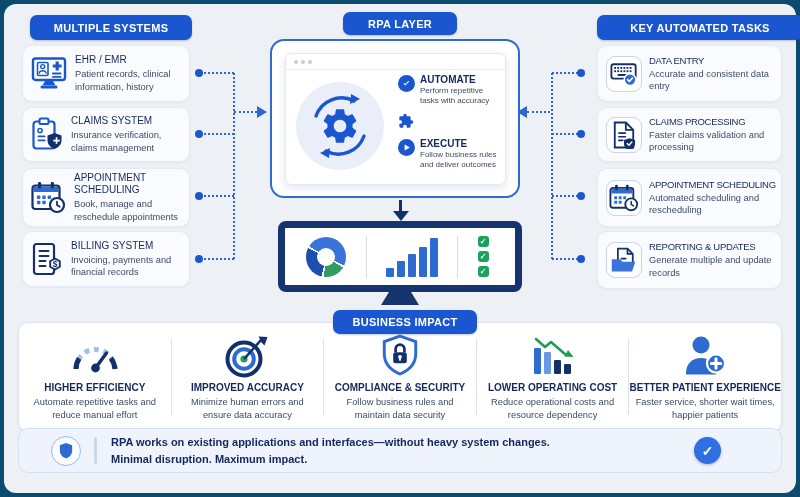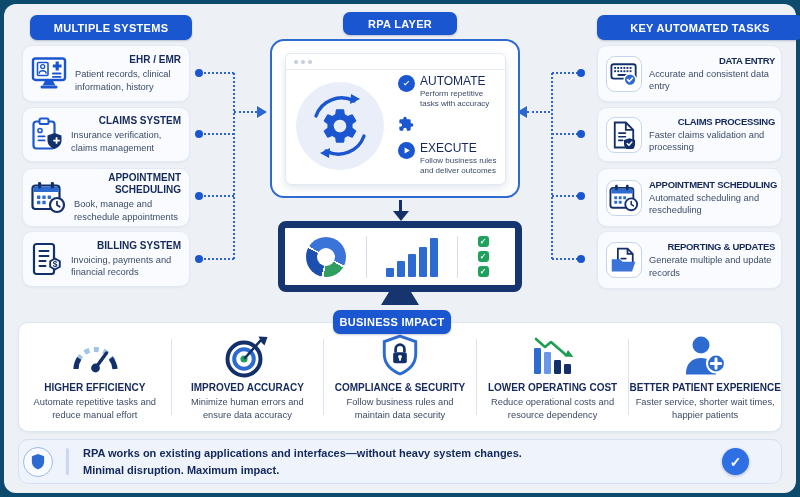--- a/index.html
+++ b/index.html
@@ -9,21 +9,21 @@
 
   .pill{position:absolute;background:#1a56d0;color:#fff;font-weight:bold;font-size:11px;
         letter-spacing:.3px;display:flex;align-items:center;justify-content:center;
         border-radius:7px;z-index:6;box-shadow:0 1px 2px rgba(20,48,107,.25);}
 
   .card{position:absolute;background:#f9fbfe;border:1px solid #e3eaf4;border-radius:10px;
         display:flex;align-items:center;box-sizing:border-box;padding:5px 8px;gap:8px;
         box-shadow:0 1px 2px rgba(30,60,120,.05);}
   .card .ic{flex:0 0 auto;display:flex;align-items:center;justify-content:center;}
   .card .tx{min-width:0;}
-  .card .t{font-weight:bold;color:#14285c;font-size:10px;line-height:1.2;margin-bottom:2px;text-align:right;}
+  .card .t{font-weight:normal;color:#14285c;font-size:10px;line-height:1.2;margin-bottom:2px;}
   .card .d{color:#3d4c68;font-size:9.3px;line-height:1.32;}
   .iconbox{width:36px;height:36px;border:1.5px solid #c7d5ec;border-radius:9px;background:#fff;
            display:flex;align-items:center;justify-content:center;box-sizing:border-box;}
   .card.right{padding:5px 6px 5px 8px;gap:7px;}
   .card.right .t{font-size:9.5px;letter-spacing:-.3px;white-space:nowrap;}
 
   
   .dot{position:absolute;width:8px;height:8px;border-radius:50%;background:#1a56d0;z-index:3;}
   .hdash{position:absolute;border-top:2px dotted #2d66cf;height:0;}
   .vdash{position:absolute;border-left:2px dotted #2d66cf;width:0;}
@@ -39,21 +39,21 @@
            border:1px solid #e3e9f2;border-radius:6px;box-shadow:0 3px 8px rgba(30,60,120,.13);
            box-sizing:border-box;overflow:hidden;}
   .b-top{height:15px;border-bottom:1px solid #e8edf4;display:flex;align-items:center;
          gap:3px;padding-left:8px;}
   .b-dot{width:4px;height:4px;border-radius:50%;background:#c4cdda;}
   .gear-wrap{position:absolute;left:8px;top:26px;}
   .features{position:absolute;left:112px;top:20px;width:104px;display:flex;
             flex-direction:column;gap:5px;}
   .feat{display:flex;gap:5px;}
   .feat .fic{flex:0 0 auto;margin-top:1px;}
-  .feat .ft{font-weight:normal;color:#14285c;font-size:12px;margin-bottom:1px;}
+  .feat .ft{font-weight:bold;color:#14285c;font-size:10px;margin-bottom:1px;}
   .feat .fd{color:#3d4c68;font-size:8px;line-height:1.3;}
 
   
   .down-line{position:absolute;left:399px;top:200px;height:12px;border-left:3px solid #14306b;}
   .down-tri{position:absolute;left:393px;top:211px;width:0;height:0;border-left:8px solid transparent;
             border-right:8px solid transparent;border-top:10px solid #14306b;}
 
   
   .monitor{position:absolute;left:278px;top:221px;width:244px;height:71px;background:#fff;
            border:7px solid #16356e;border-radius:8px;box-sizing:border-box;display:flex;
@@ -80,23 +80,23 @@
   .impact-panel{position:absolute;left:18px;top:322px;width:764px;height:110px;background:#fff;
                 border:1px solid #dde5f0;border-radius:10px;box-sizing:border-box;display:flex;
                 box-shadow:0 1px 3px rgba(30,60,120,.06);}
   .imp-col{flex:1;display:flex;flex-direction:column;align-items:center;padding-top:9px;}
   .imp-ic{height:48px;display:flex;align-items:center;justify-content:center;}
   .imp-t{font-weight:bold;color:#14285c;font-size:10px;margin-top:2px;text-align:center;}
   .imp-d{color:#3c4b66;font-size:9.3px;line-height:1.35;margin-top:3px;text-align:center;max-width:142px;}
   .vsep{width:1px;height:76px;background:#dbe3ef;align-self:center;}
 
   
-  .footer{position:absolute;left:18px;top:439px;width:764px;height:45px;background:#eef3fc;
+  .footer{position:absolute;left:18px;top:428px;width:764px;height:45px;background:#eef3fc;
           border:1px solid #d5e0f3;border-radius:10px;box-sizing:border-box;display:flex;
-          align-items:center;padding:0 4px;}
+          align-items:center;padding:0 32px;}
   .f-shield{width:30px;height:30px;border:1.5px solid #9db9e8;border-radius:50%;background:#f8fbff;
             display:flex;align-items:center;justify-content:center;box-sizing:border-box;margin-right:13px;}
   .f-sep{width:3px;height:27px;background:#c9d7f0;border-radius:2px;margin-right:14px;}
   .f-line{font-weight:bold;color:#13275c;font-size:11px;line-height:1.5;}
   .f-check{margin-left:auto;margin-right:28px;width:27px;height:27px;border-radius:50%;background:#2f6fe4;
            color:#fff;font-weight:bold;font-size:14px;display:flex;align-items:center;justify-content:center;
            box-shadow:0 1px 3px rgba(20,48,107,.3);}
   .fe-circle{width:17px;height:17px;border-radius:50%;background:#1a56d0;color:#fff;display:flex;
              align-items:center;justify-content:center;}
 </style>
@@ -379,21 +379,21 @@
   <div class="dot" style="left:577px;top:192px"></div>
   <div class="dot" style="left:577px;top:255px"></div>
   <div class="hdash" style="left:552px;top:72px;width:26px"></div>
   <div class="hdash" style="left:552px;top:133px;width:26px"></div>
   <div class="hdash" style="left:552px;top:195px;width:26px"></div>
   <div class="hdash" style="left:552px;top:258px;width:26px"></div>
   <div class="vdash" style="left:551px;top:73px;height:186px"></div>
   <div class="hdash" style="left:527px;top:111px;width:23px"></div>
   <div class="ah-l" style="left:517px;top:106px"></div>
 
-  <div class="pill" style="left:333px;top:310px;width:118px;height:24px">BUSINESS IMPACT</div>
+  <div class="pill" style="left:333px;top:310px;width:144px;height:24px">BUSINESS IMPACT</div>
 
   <div class="impact-panel">
 
     <div class="imp-col">
       <div class="imp-ic">
         <svg width="52" height="36" viewBox="0 0 52 36">
           <path d="M7 31a19.5 19.5 0 0139 0" fill="none" stroke="#9fc4e6" stroke-width="5" stroke-dasharray="5 4.6" stroke-linecap="butt"></path>
           <path d="M7 31a19.5 19.5 0 013.2-10.7" fill="none" stroke="#14306b" stroke-width="5"></path>
           <path d="M41.8 20.3A19.5 19.5 0 0146 31" fill="none" stroke="#14306b" stroke-width="5"></path>
           <line x1="26.5" y1="30" x2="37.5" y2="15" stroke="#14306b" stroke-width="3.4" stroke-linecap="round"></line>

